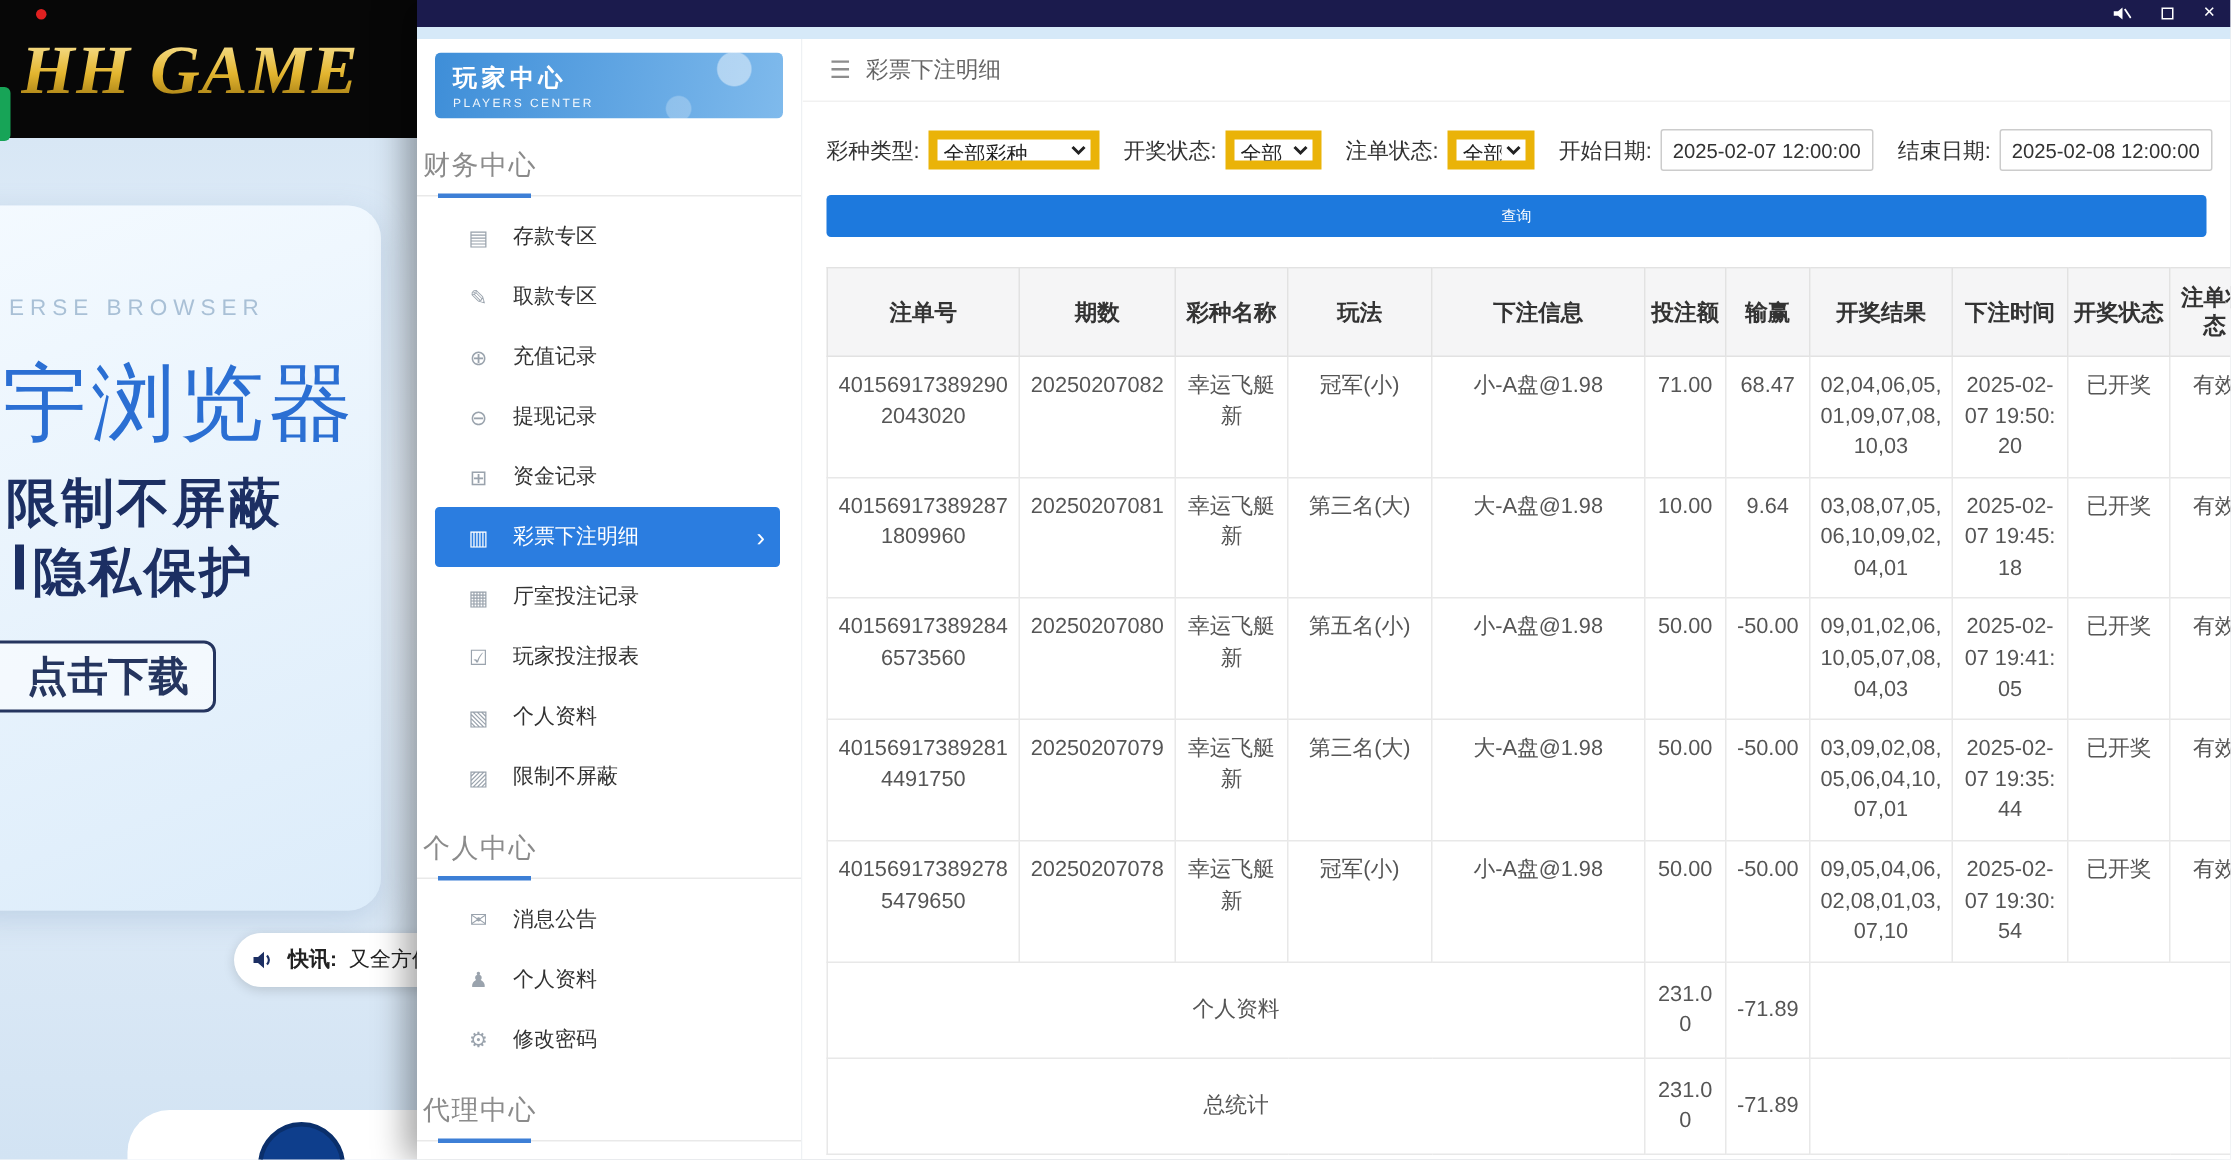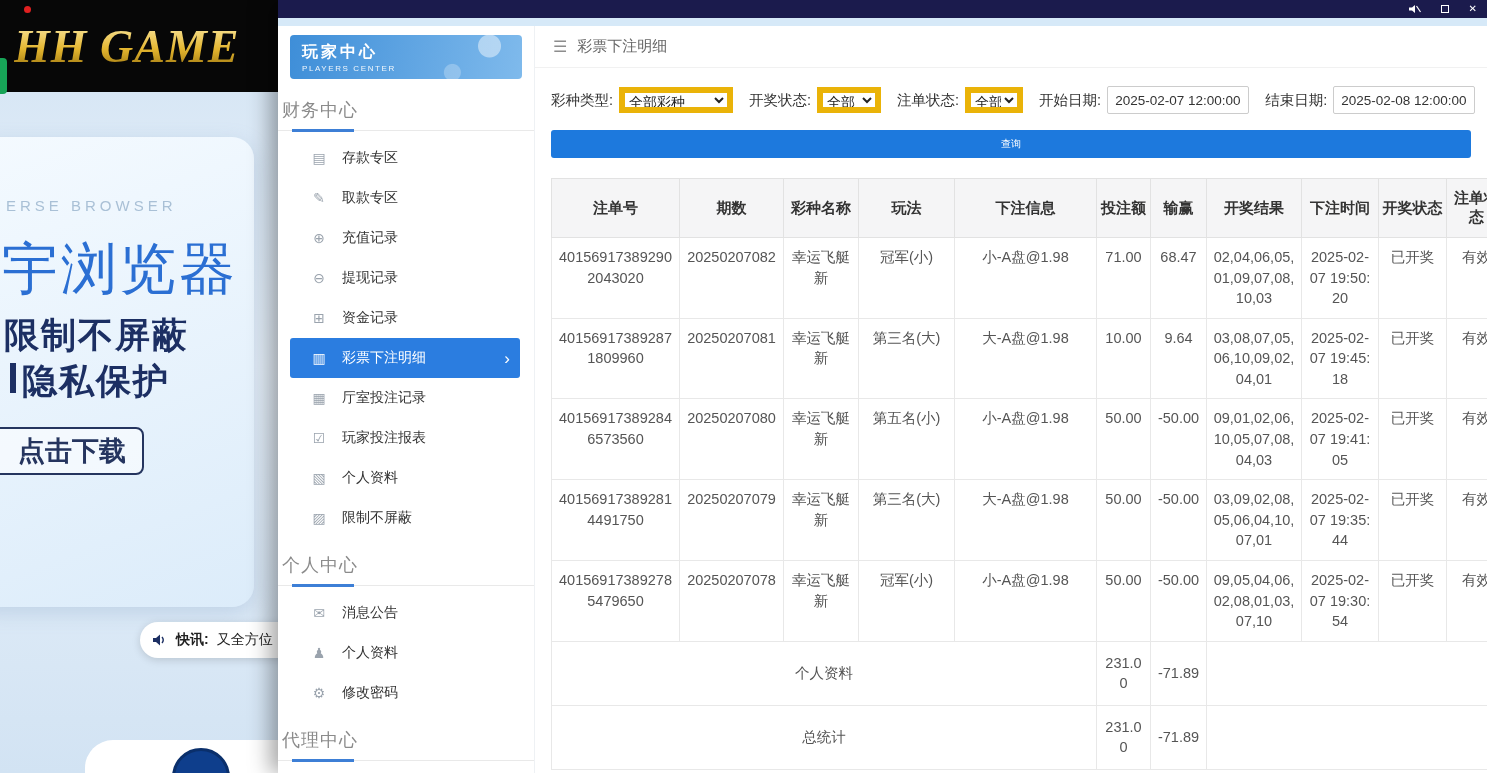--- a/index.html
+++ b/index.html
@@ -17,21 +17,21 @@
   .promo-card { position:absolute; left:-30px; top:45px; width:284px; height:470px; border-radius:22px;
     background:linear-gradient(160deg,#f4faff,#dcecfa); box-shadow:0 6px 20px rgba(120,150,190,.28); }
   .promo-en { position:absolute; left:36px; top:60px; font-size:15px; letter-spacing:4px; color:#a9c0d6; white-space:nowrap; }
   .promo-title { position:absolute; left:32px; top:95px; font-size:56px; font-weight:normal; color:#2b6fd3; letter-spacing:3px; white-space:nowrap; }
   .promo-line2 { position:absolute; left:34px; top:175px; font-size:35px; font-weight:bold; color:#1c2f63; letter-spacing:2px; white-space:nowrap; }
   .promo-line3-stroke { position:absolute; left:40px; top:226px; width:6px; height:30px; background:#1c2f63; }
   .promo-line3 { position:absolute; left:52px; top:221px; font-size:35px; font-weight:bold; color:#1c2f63; letter-spacing:2px; white-space:nowrap; }
   .download-btn { position:absolute; left:-8px; top:290px; width:182px; height:48px; border:2px solid #25355f; border-radius:8px;
     background:rgba(255,255,255,.55); display:flex; align-items:center; justify-content:flex-end; padding-right:16px;
     font-size:27px; font-weight:bold; color:#25355f; cursor:pointer; white-space:nowrap; }
-  .ticker { position:absolute; left:140px; top:530px; height:36px; width:220px; background:#fff; border-radius:18px;
+  .ticker { position:absolute; left:156px; top:530px; height:36px; width:220px; background:#fff; border-radius:18px;
     display:flex; align-items:center; gap:8px; padding:0 12px; box-shadow:0 2px 8px rgba(0,0,0,.15); font-size:14px; color:#222; white-space:nowrap; }
   .ticker-label { font-weight:bold; }
   .bottom-card { position:absolute; left:85px; top:648px; width:280px; height:40px; background:#fff; border-radius:28px 28px 0 0; }
   .bottom-circle { position:absolute; left:172px; top:656px; width:58px; height:58px; border-radius:50%; background:#0e3e8c; border:3px solid #0a2f6b; }
 
   
   .modal { position:absolute; left:278px; top:0; width:1209px; height:773px; display:flex; flex-direction:column;
     background:#fff; box-shadow:-8px 0 20px rgba(0,0,0,.35); }
   .titlebar { height:18px; flex:0 0 auto; background:#1b1b4d; display:flex; align-items:center; justify-content:flex-end; padding:0 10px; }
   .tb-icon { color:#fff; font-size:10px; line-height:10px; margin-left:20px; cursor:pointer; display:flex; align-items:center; }

